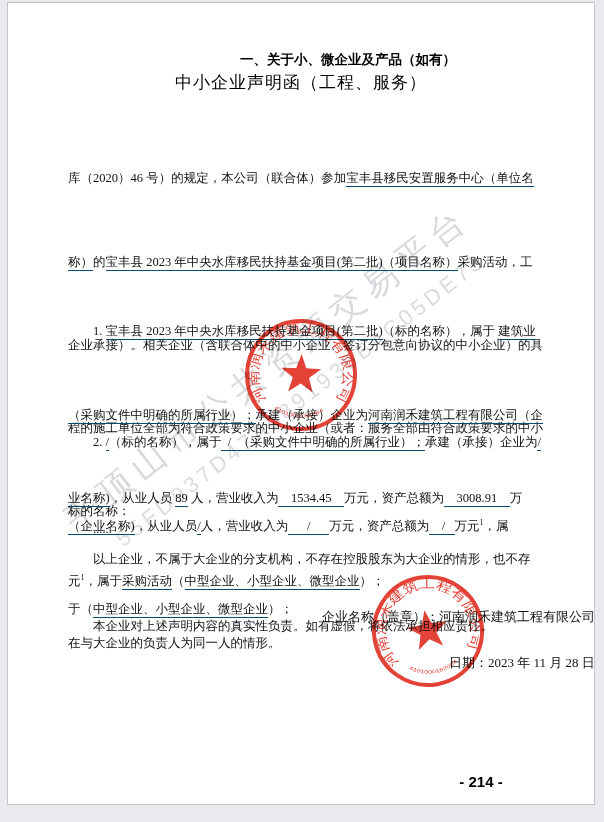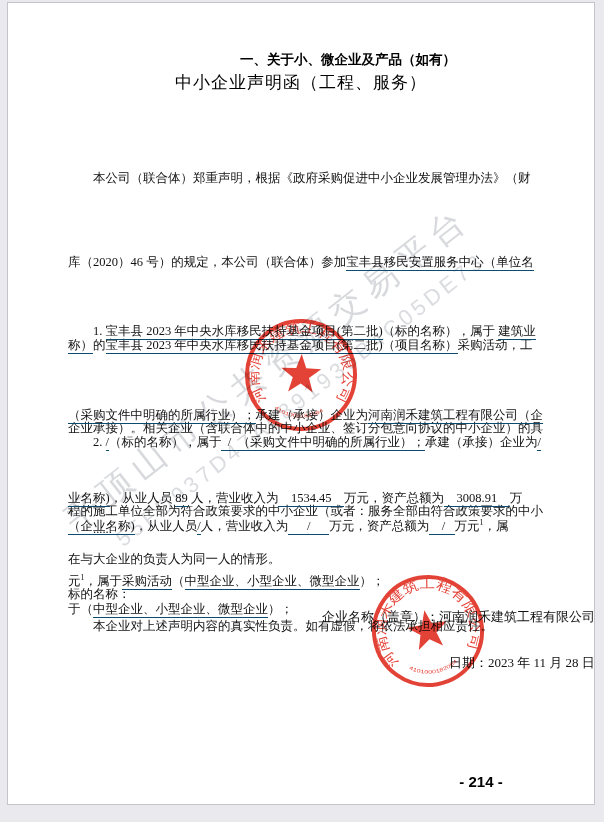--- a/index.html
+++ b/index.html
@@ -54,21 +54,20 @@
 
 <div class="page">
 
   <div class="wm wm1">平顶山市公共资源交易平台</div>
   <div class="wm wm2">55FD937D47A0891935B4C05DE73</div>
 
   <div class="t1">一、关于小、微企业及产品（如有）</div>
   <div class="t2">中小企业声明函（工程、服务）</div>
 
   <div class="block" style="top:107px">
-    <div><span>　　本公司（联合体）郑重声明，根据《政府采购促进中小企业发展管理办法》（财</span></div>
     <div><span>库（2020）46 号）的规定，本公司（联合体）参加</span><span class="u">宝丰县移民安置服务中心（单位名</span></div>
     <div><span class="u">称）</span><span>的</span><span class="u">宝丰县 2023 年中央水库移民扶持基金项目(第二批)（项目名称）</span><span>采购活动，工</span></div>
     <div><span>企业承接）。相关企业（含联合体中的中小企业、签订分包意向协议的中小企业）的具</span></div>
     <div><span>程的施工单位全部为符合政策要求的中小企业（或者：服务全部由符合政策要求的中小</span></div>
     <div><span>标的名称：</span></div>
   </div>
 
   <div class="block" style="top:260px">
     <div><span>　　1. </span><span class="u">宝丰县 2023 年中央水库移民扶持基金项目(第二批)</span><span>（标的名称），属于 </span><span class="u">建筑业</span></div>
     <div><span class="u">（采购文件中明确的所属行业）；</span><span>承建（承接）企业为</span><span class="u">河南润禾建筑工程有限公司（企</span></div>
@@ -80,20 +79,21 @@
     <div><span>　　2. </span><span class="u">/</span><span>（标的名称），属于</span><span class="u">  /  （采购文件中明确的所属行业）；</span><span>承建（承接）企业为</span><span class="u">/</span></div>
     <div><span class="u">（企业名称)</span><span>，从业人员</span><span class="u">/</span><span>人，营业收入为</span><span class="u">      /      </span><span>万元，资产总额为</span><span class="u">    /   </span><span>万元</span><sup>1</sup><span>，属</span></div>
     <div><span>于（</span><span class="u">中型企业、小型企业、微型企业</span><span>）；</span></div>
   </div>
 
   <div class="block" style="top:458px">
     <div><span>　　......</span></div>
   </div>
 
   <div class="block" style="top:488px">
+    <div><span>　　以上企业，不属于大企业的分支机构，不存在控股股东为大企业的情形，也不存</span></div>
     <div><span>在与大企业的负责人为同一人的情形。</span></div>
   </div>
 
   <div class="block" style="top:555px">
     <div><span>　　本企业对上述声明内容的真实性负责。如有虚假，将依法承担相应责任。</span></div>
   </div>
 
   <div class="sig" style="left:276px;top:605px">企业名称（盖章）：河南润禾建筑工程有限公司</div>
   <div class="sig" style="left:403px;top:651px">日期：2023 年 11 月 28 日</div>
 

